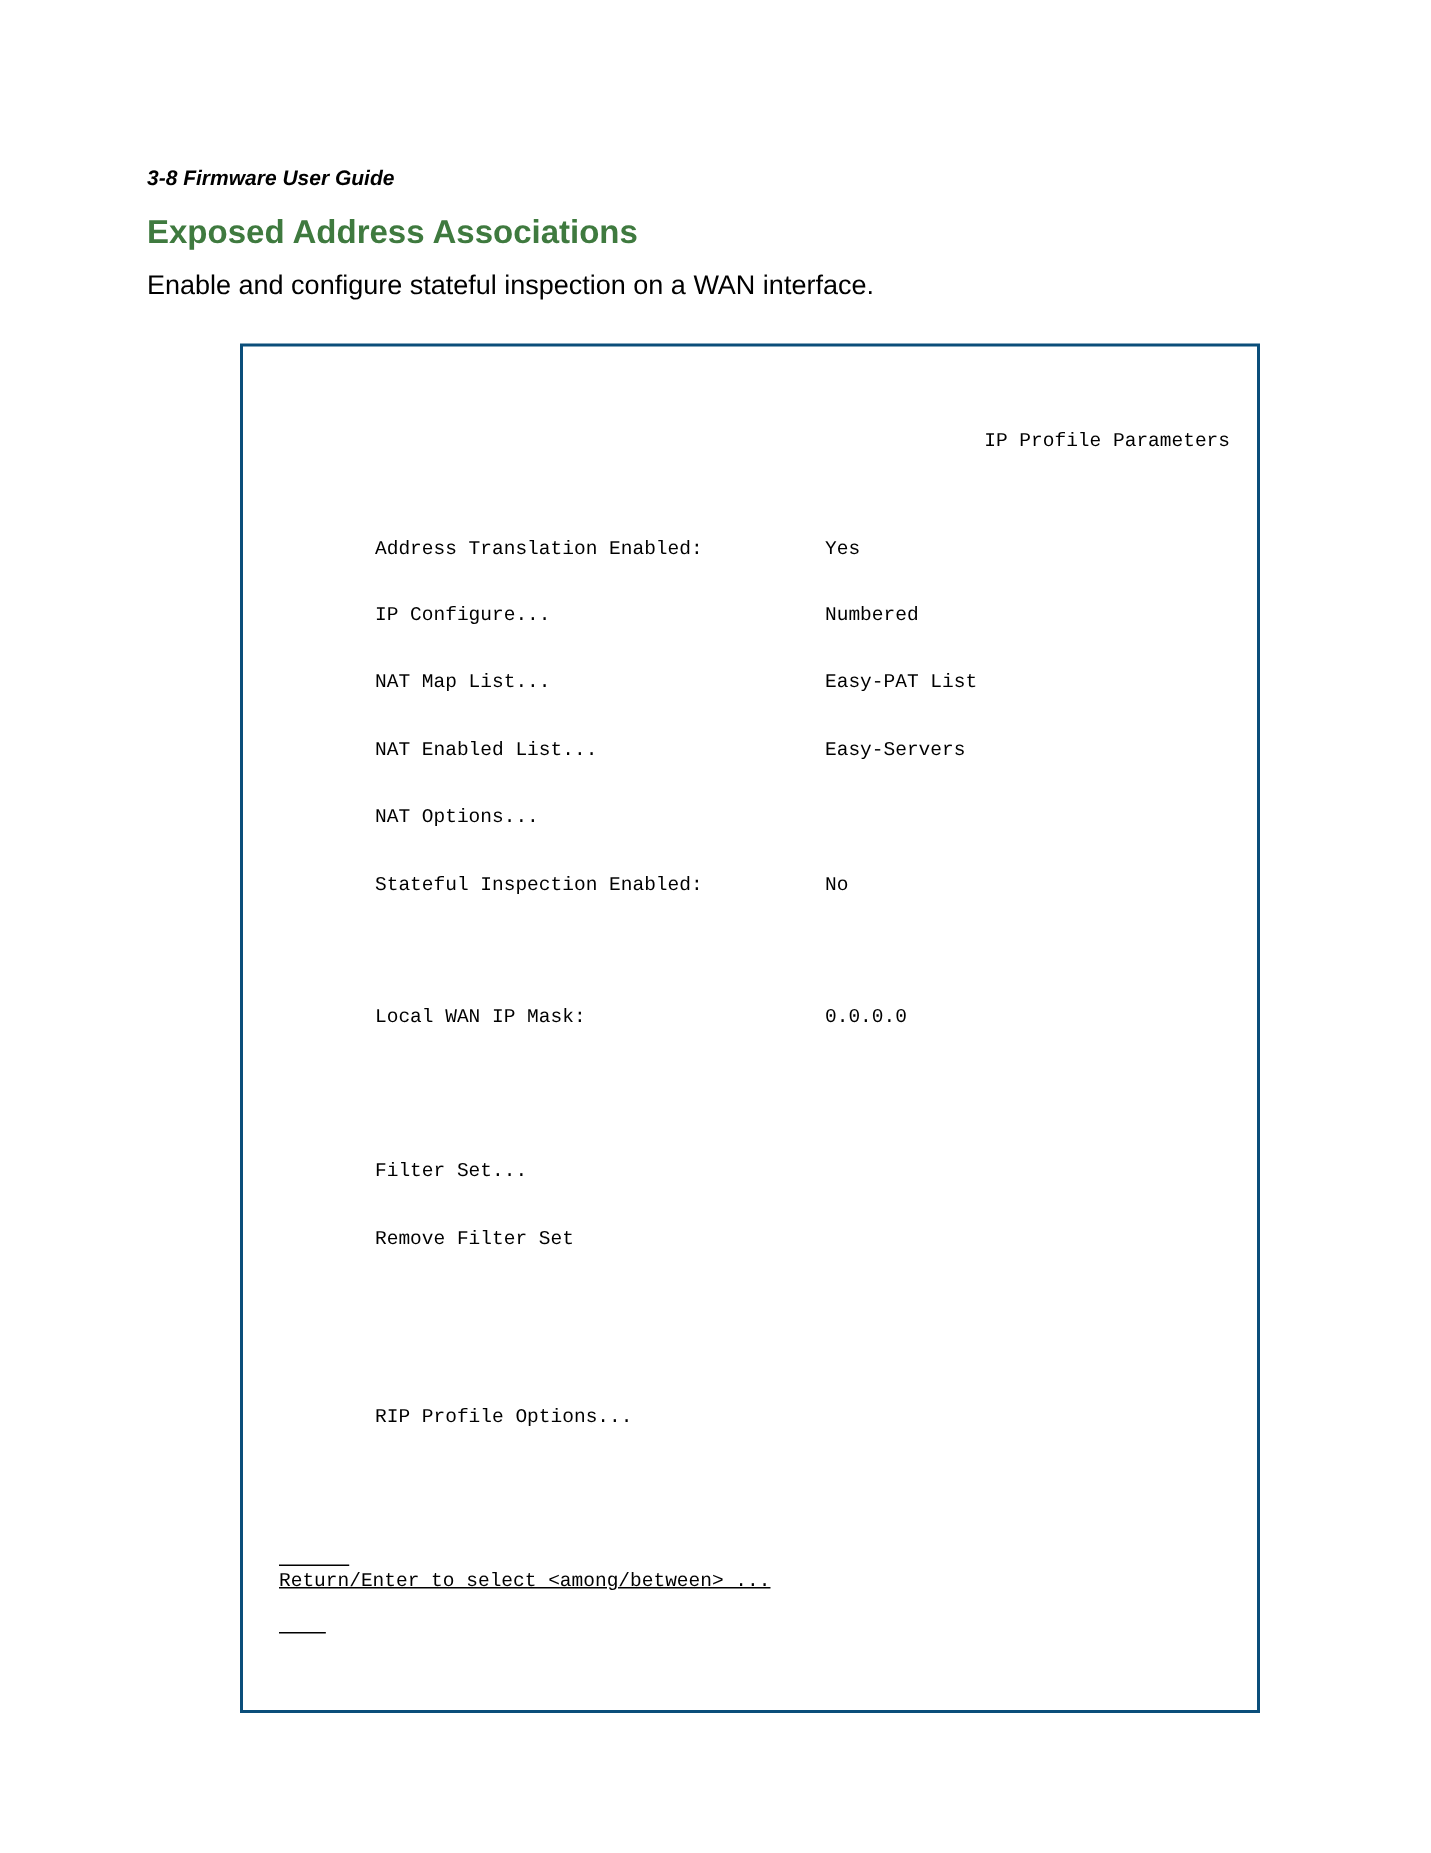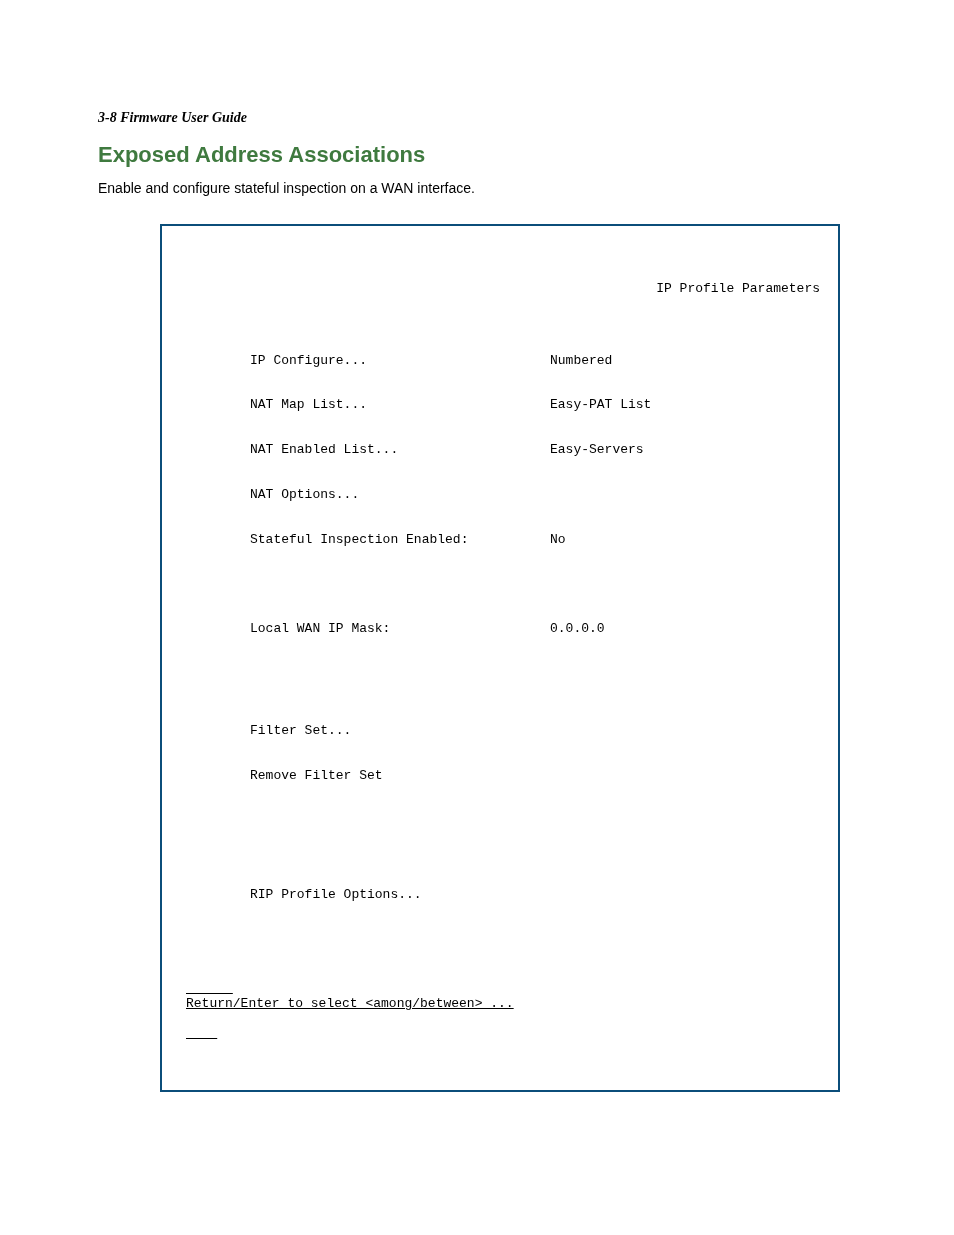--- a/index.html
+++ b/index.html
@@ -8,36 +8,36 @@
     background: #ffffff;
     width: 954px;
   }
   .page {
     padding: 110px 90px 60px 98px;
     font-family: Arial, Helvetica, sans-serif;
     color: #000;
     font-size: 14px;
   }
   .header-line {
-    font-family: Liberation Serif, serif;
+    font-family: Liberation Sans, sans-serif;
     font-style: italic;
     font-weight: bold;
     font-size: 14px;
     margin-bottom: 4px;
   }
   .sec-num { font-style: italic; }
   h1.title {
     color: #3f7a3f;
     font-family: Arial, Helvetica, sans-serif;
     font-weight: bold;
     font-size: 22px;
     margin: 16px 0 12px 0;
   }
   .intro {
-    font-size: 14px;
+    font-size: 18px;
     margin-bottom: 28px;
   }
   .term-box {
     border: 2px solid #0b4e7a;
     margin: 0 0 20px 62px;
     padding: 26px 18px 18px 18px;
     font-family: "Courier New", Courier, monospace;
     font-size: 13px;
     line-height: 1.15;
     white-space: pre;
@@ -64,20 +64,21 @@
     <span class="sec-num">3-8</span><span> Firmware User Guide</span>
   </div>
 
   <h1 class="title">Exposed Address Associations</h1>
 
   <div class="intro">Enable and configure stateful inspection on a WAN interface.</div>
 
   <div class="term-box">
     <div class="term-title">IP Profile Parameters</div>
 
+    <div class="row"><span class="lbl">Address Translation Enabled:</span><span class="val">Yes</span></div>
     <div class="row"><span class="lbl">IP Configure...</span><span class="val">Numbered</span></div>
     <div class="row"><span class="lbl">NAT Map List...</span><span class="val">Easy-PAT List</span></div>
     <div class="row"><span class="lbl">NAT Enabled List...</span><span class="val">Easy-Servers</span></div>
     <div class="row"><span class="lbl">NAT Options...</span></div>
     <div class="row"><span class="lbl">Stateful Inspection Enabled:</span><span class="val">No</span></div>
     <div class="sp"></div>
     <div class="row"><span class="lbl">Local WAN IP Mask:</span><span class="val">0.0.0.0</span></div>
     <div class="sp" style="height:28px"></div>
     <div class="row"><span class="lbl">Filter Set...</span></div>
     <div class="row"><span class="lbl">Remove Filter Set</span></div>

